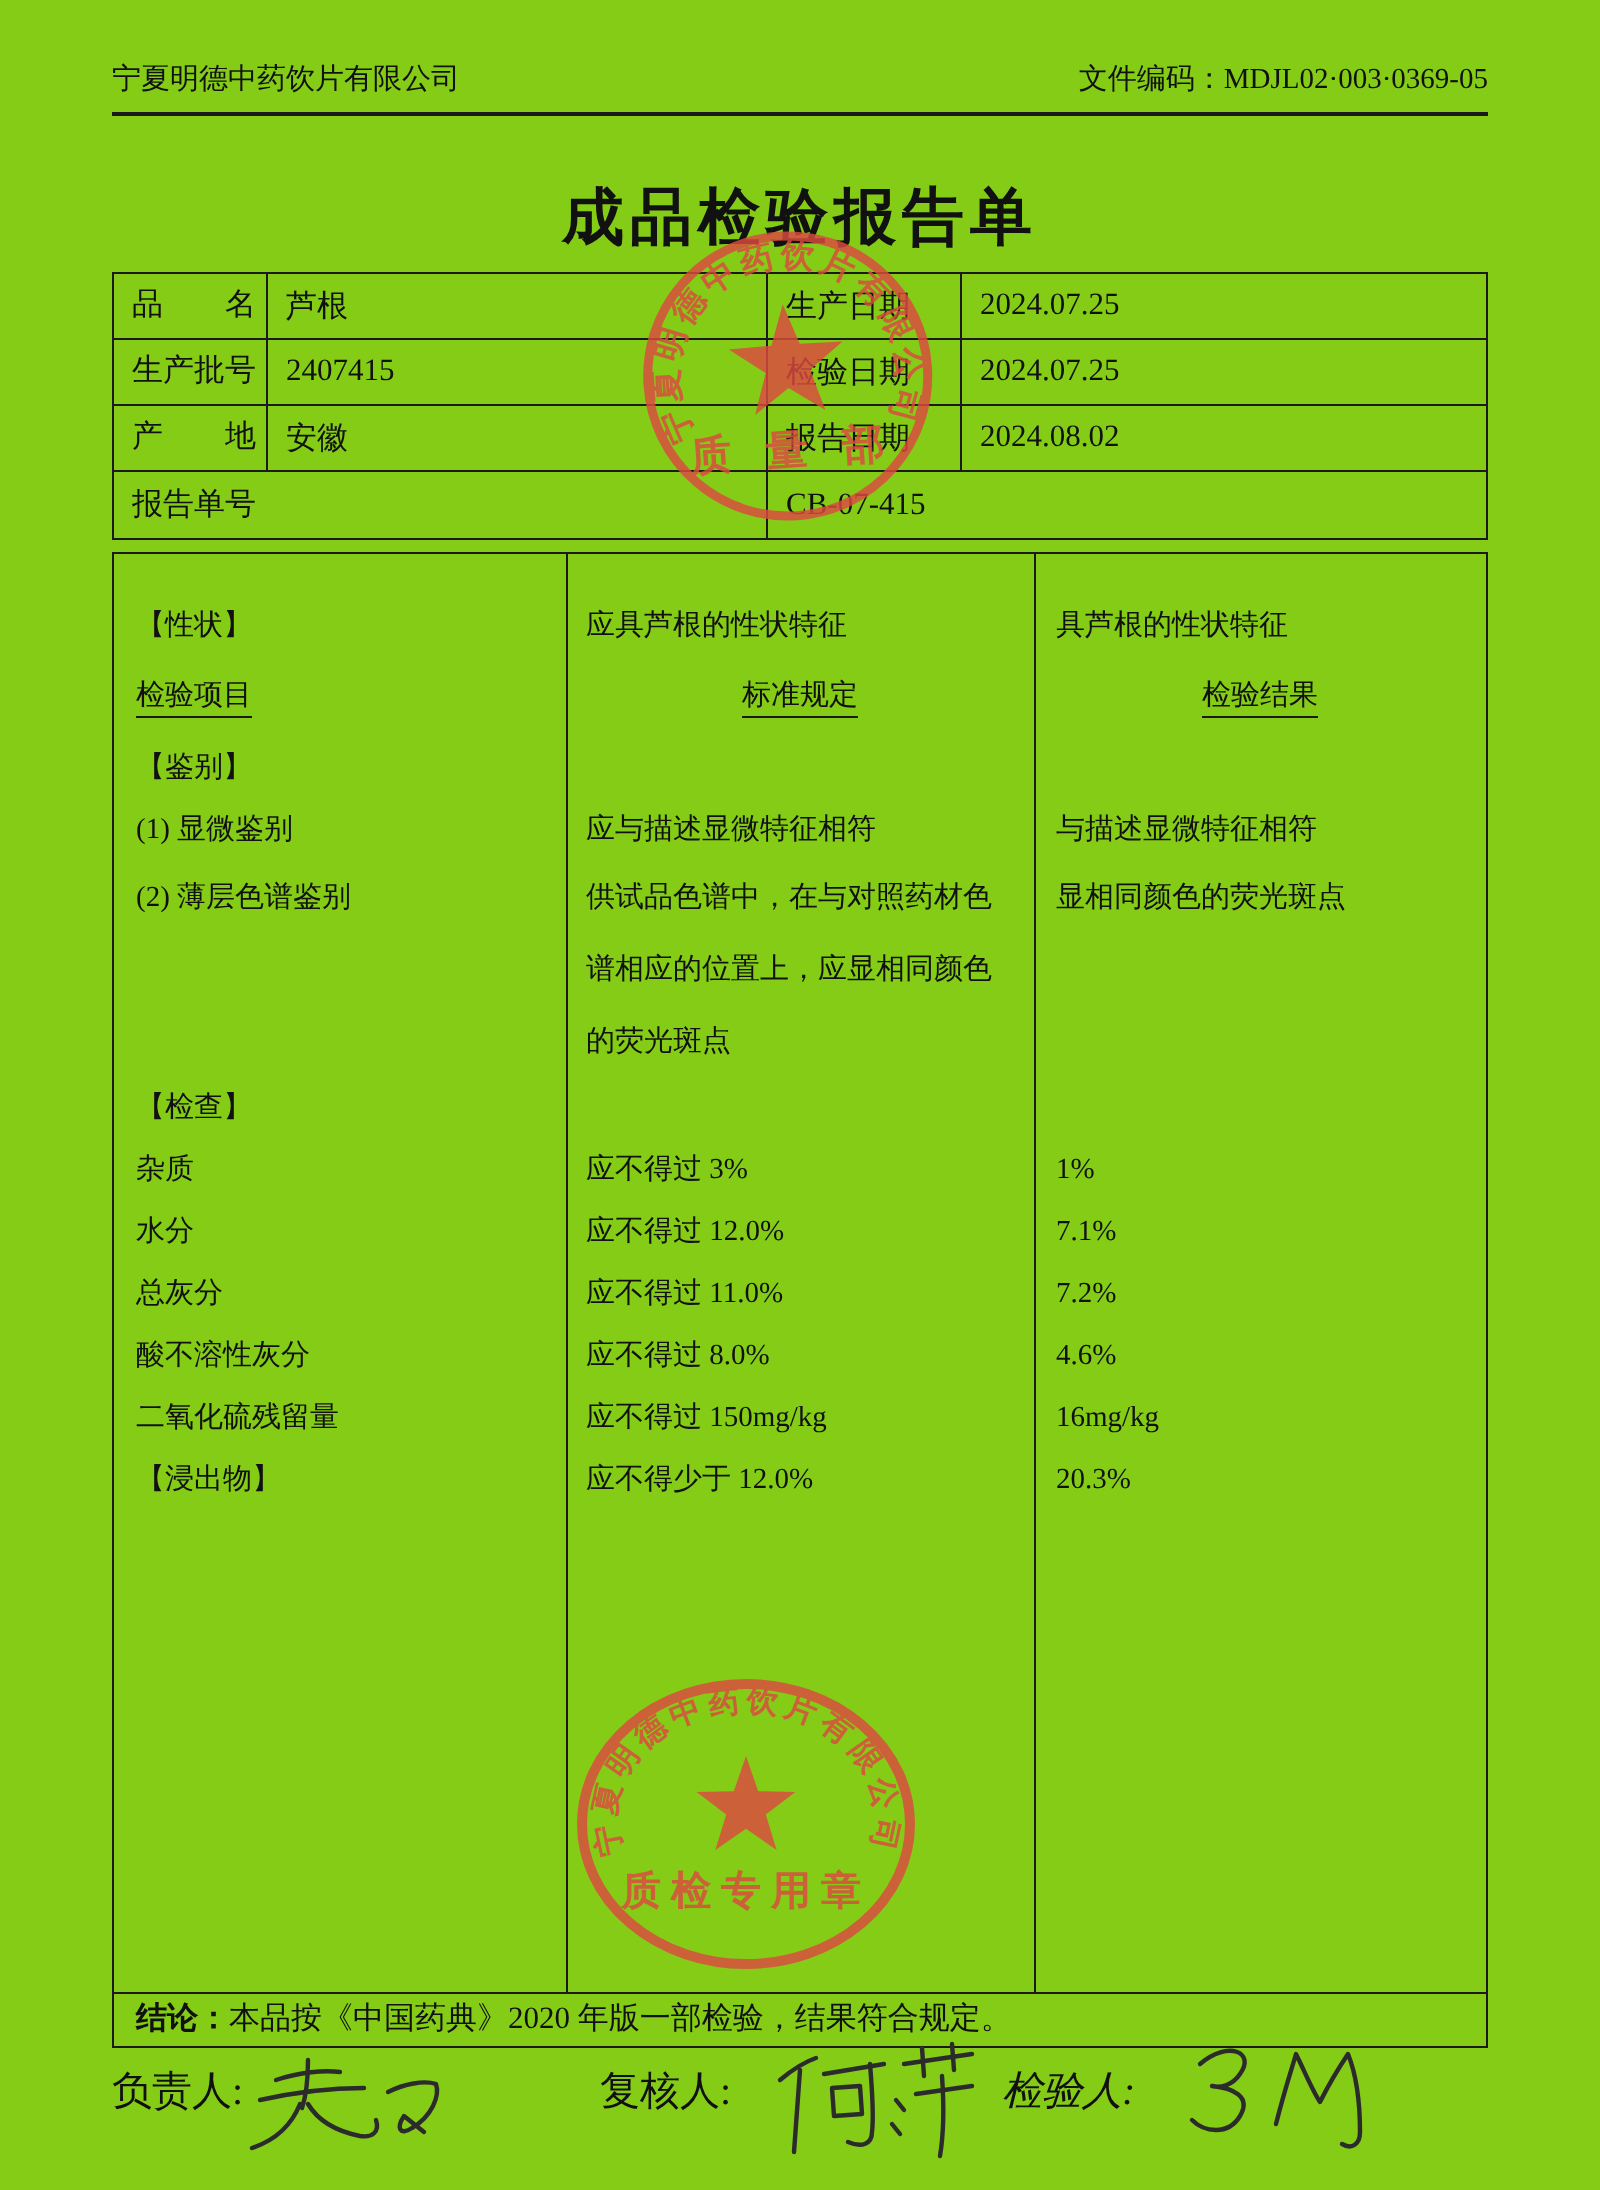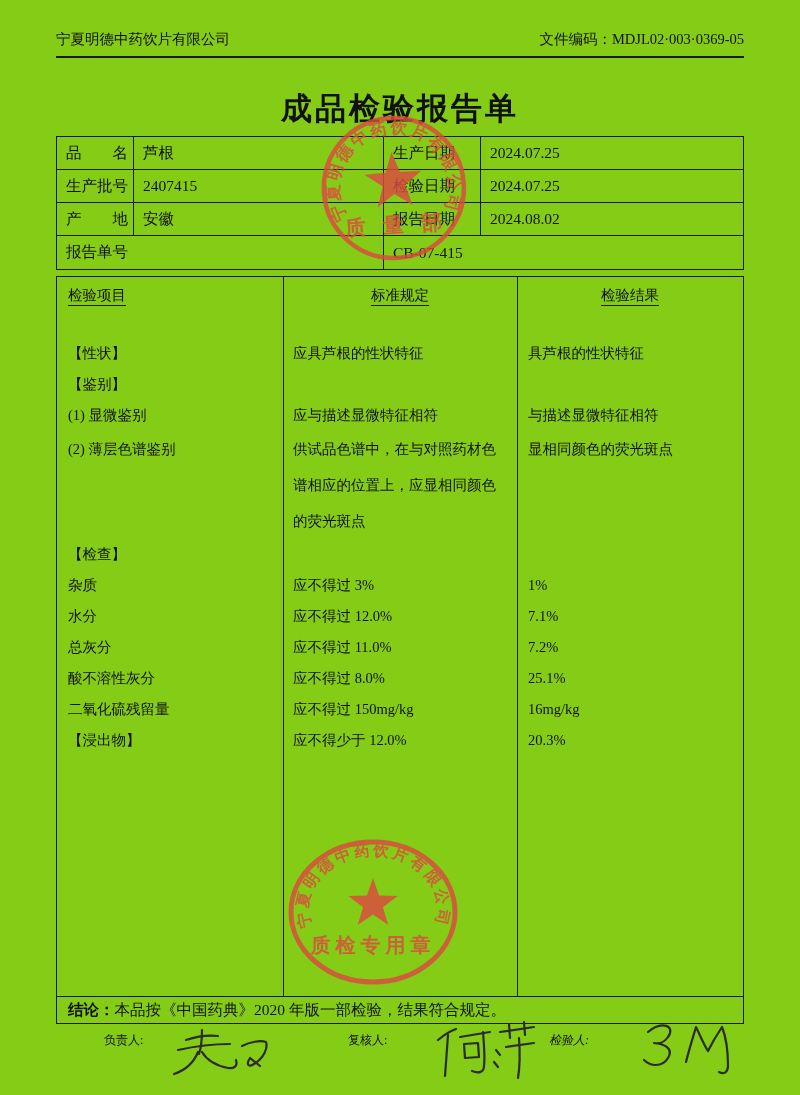--- a/index.html
+++ b/index.html
@@ -78,22 +78,21 @@
     border: 1px solid #1a1a1a; border-top: none;
     line-height: 25px; font-size: 15.5px;
     padding: 0 11px;
     white-space: nowrap;
   }
   .conclusion-row .c-label { font-weight: bold; }
 
   
   .sign-row {
     position: absolute; left: 56px; top: 1030px; width: 688px; height: 60px;
-    font-size: 12px;
-    margin-left: 48px;
+    font-size: 20px;
   }
   .sign-label { position: absolute; top: 2px; white-space: nowrap; }
   .lbl-resp { left: 0; }
   .lbl-review { left: 244px; }
   .lbl-inspect { left: 445px; font-style: italic; }
   .sig { position: absolute; }
   .sig path { fill: none; stroke: #2b2b2b; stroke-width: 2.2; stroke-linecap: round; stroke-linejoin: round; }
   .sig-1 { left: 52px; top: -6px; }
   .sig-2 { left: 320px; top: -10px; }
   .sig-3 { left: 528px; top: -12px; }
@@ -139,31 +138,31 @@
     <div class="last-col">2024.08.02</div>
 
     <div class="span2-left last-row">报告单号</div>
     <div class="span2-right last-row">CB-07-415</div>
   </div>
 
   <div class="main-table">
     <div class="v-div d1"></div>
     <div class="v-div d2"></div>
 
+    <div class="mt-row mt-body-row first-body-row">
+      <div class="mt-c1">【性状】</div>
+      <div class="mt-c2">应具芦根的性状特征</div>
+      <div class="mt-c3">具芦根的性状特征</div>
+    </div>
+
     <div class="mt-row mt-header">
       <div class="mt-c1"><span>检验项目</span></div>
       <div class="mt-c2"><span>标准规定</span></div>
       <div class="mt-c3"><span>检验结果</span></div>
     </div>
-
-    <div class="mt-row mt-body-row first-body-row">
-      <div class="mt-c1">【性状】</div>
-      <div class="mt-c2">应具芦根的性状特征</div>
-      <div class="mt-c3">具芦根的性状特征</div>
-    </div>
     <div class="mt-row mt-body-row">
       <div class="mt-c1">【鉴别】</div>
       <div class="mt-c2"></div>
       <div class="mt-c3"></div>
     </div>
     <div class="mt-row mt-body-row">
       <div class="mt-c1">(1) 显微鉴别</div>
       <div class="mt-c2">应与描述显微特征相符</div>
       <div class="mt-c3">与描述显微特征相符</div>
     </div>
@@ -188,21 +187,21 @@
       <div class="mt-c3">7.1%</div>
     </div>
     <div class="mt-row mt-body-row">
       <div class="mt-c1">总灰分</div>
       <div class="mt-c2">应不得过 11.0%</div>
       <div class="mt-c3">7.2%</div>
     </div>
     <div class="mt-row mt-body-row">
       <div class="mt-c1">酸不溶性灰分</div>
       <div class="mt-c2">应不得过 8.0%</div>
-      <div class="mt-c3">25.1%</div>
+      <div class="mt-c3">4.6%</div>
     </div>
     <div class="mt-row mt-body-row">
       <div class="mt-c1">二氧化硫残留量</div>
       <div class="mt-c2">应不得过 150mg/kg</div>
       <div class="mt-c3">16mg/kg</div>
     </div>
     <div class="mt-row mt-body-row">
       <div class="mt-c1">【浸出物】</div>
       <div class="mt-c2">应不得少于 12.0%</div>
       <div class="mt-c3">20.3%</div>

